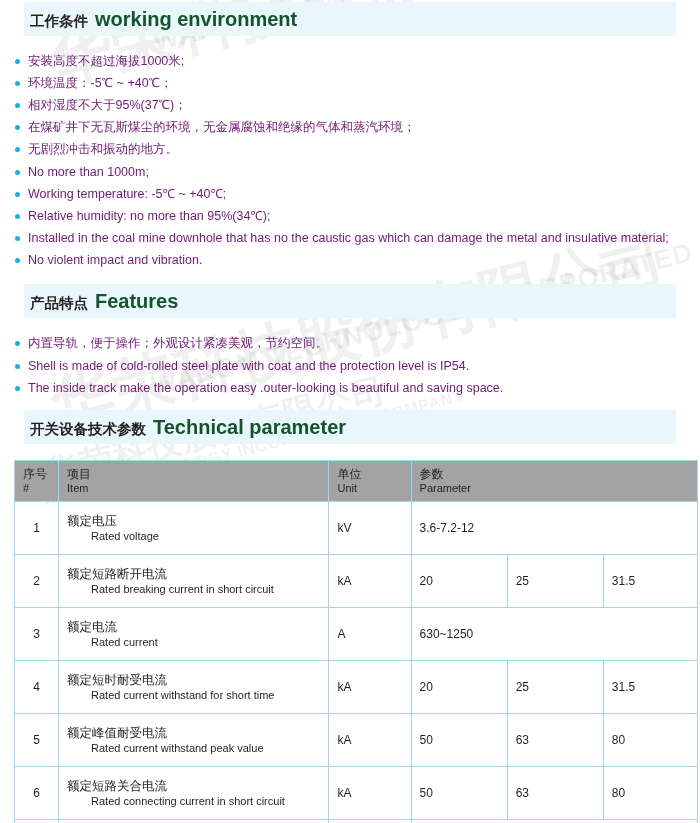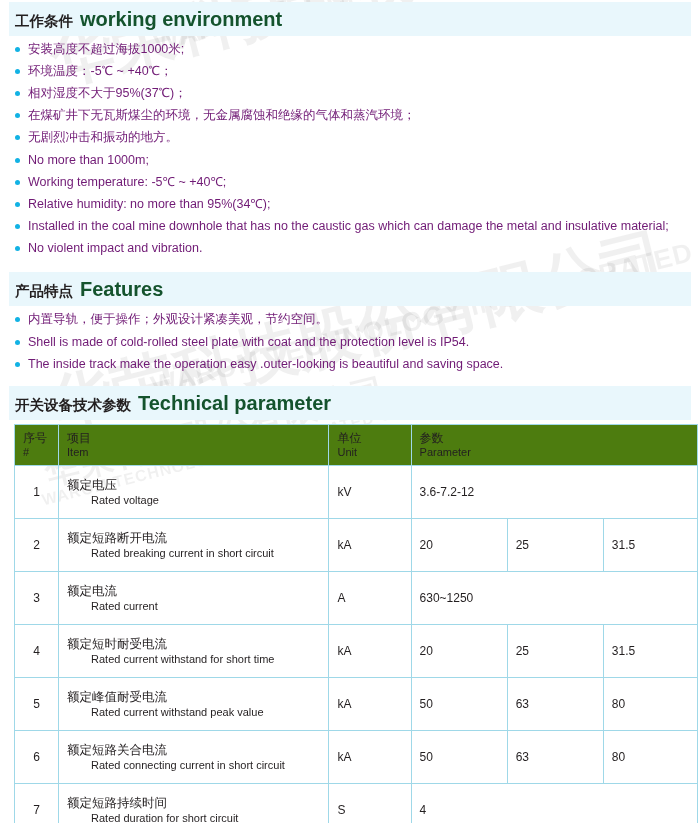--- a/index.html
+++ b/index.html
@@ -51,21 +51,21 @@
   .wm6 { left: 40px;  top: 492px; transform: rotate(-14deg); font-size: 16px; }
 
   .page {
     position: relative;
     z-index: 10;
     padding: 0 8px;
   }
 
   
   .section-head {
-    margin: 1px;
+    margin: 16px;
     padding: 6px 6px 5px 6px;
     font-size: 14.5px;
     font-weight: bold;
     color: #231f20;
     display: flex;
     align-items: baseline;
     gap: 7px;
   }
   .section-head .en {
     color: #14532d;
@@ -111,21 +111,21 @@
     width: 684px;
     margin: 4px 6px 0 6px;
     border-collapse: collapse;
     table-layout: fixed;
   }
   table.spec th, table.spec td {
     border: 1px solid #9fd8e8;
     vertical-align: middle;
   }
   table.spec thead th {
-    background: #4d7c0f;
+    background: #a3a3a3;
     text-align: left;
     font-weight: normal;
     padding: 5px 8px;
     height: 30px;
   }
   .th-two {
     line-height: 14px;
   }
   .th-cn {
     display: block;

